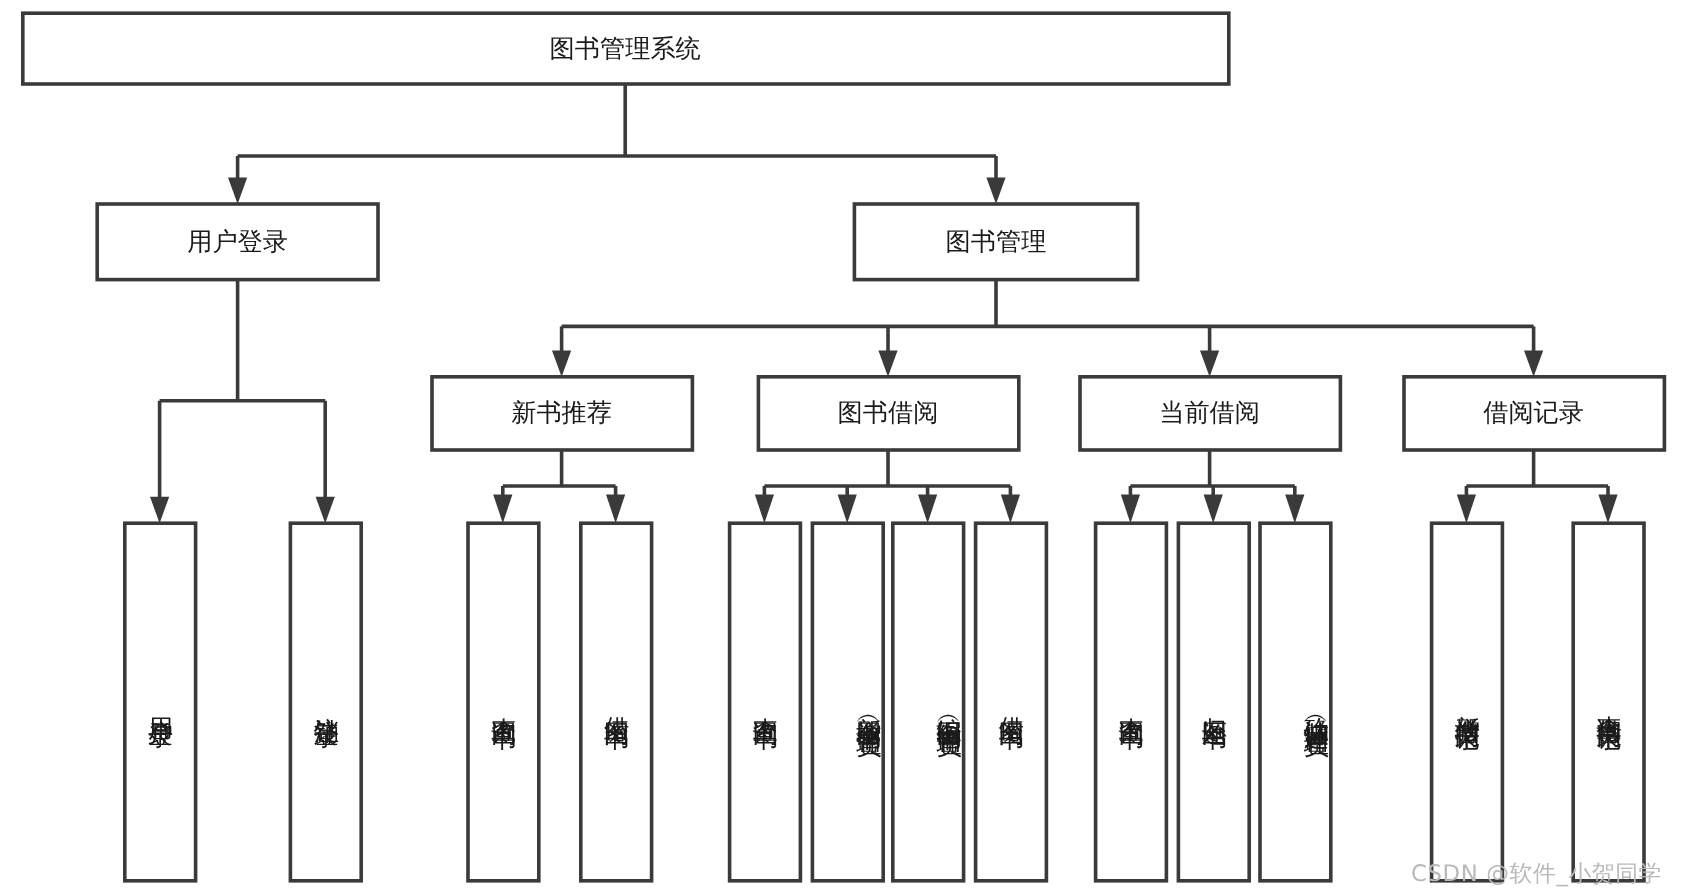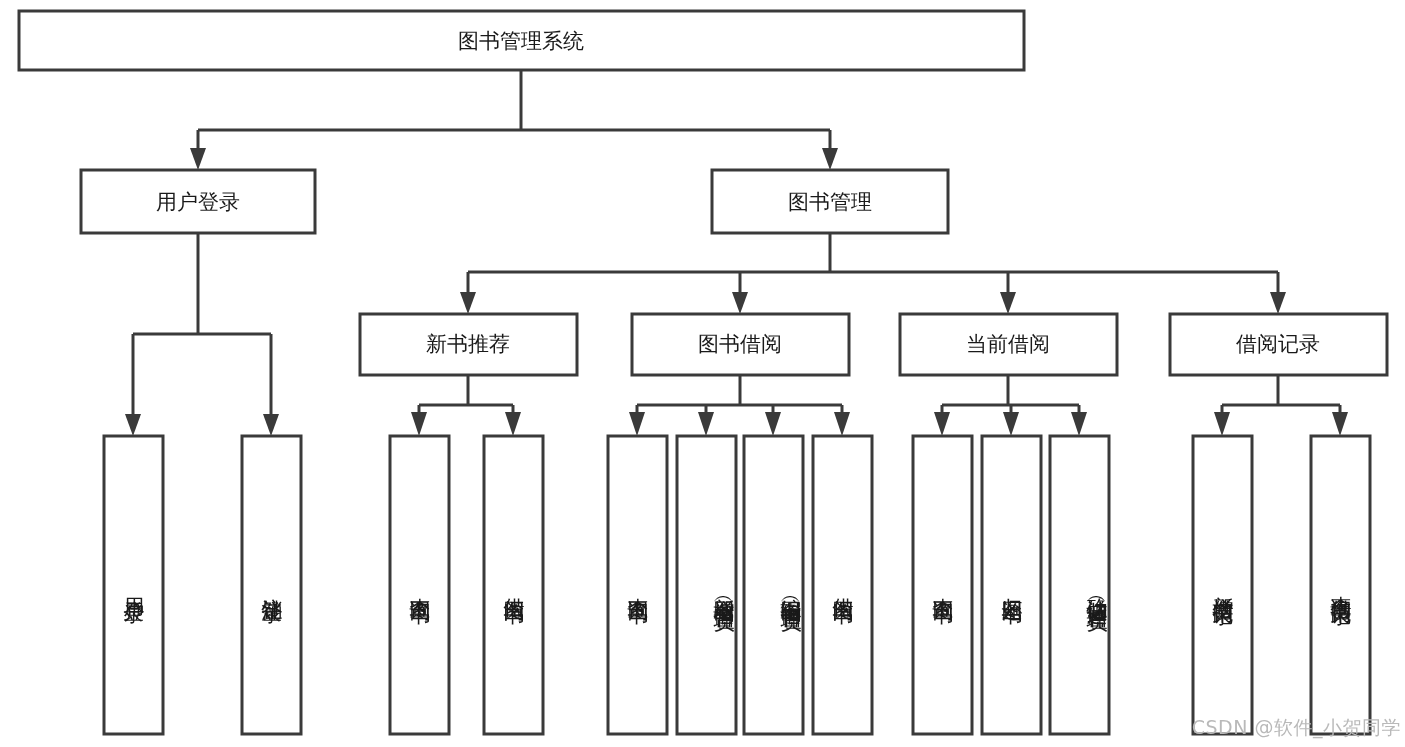--- a/index.html
+++ b/index.html
@@ -59,21 +59,21 @@
     letter-spacing: 2px;
     display: flex;
     align-items: center;
     justify-content: center;
     text-align: center;
     white-space: nowrap;
     pointer-events: none;
   }
   .watermark {
     position: absolute;
-    right: 4px;
+    right: 20px;
     bottom: 6px;
     font-family: "DejaVu Sans", "Liberation Sans", sans-serif;
     font-size: 19px;
     color: #b9b9b9;
     white-space: nowrap;
     letter-spacing: 0.5px;
   }
 </style>
 </head>
 <body>

